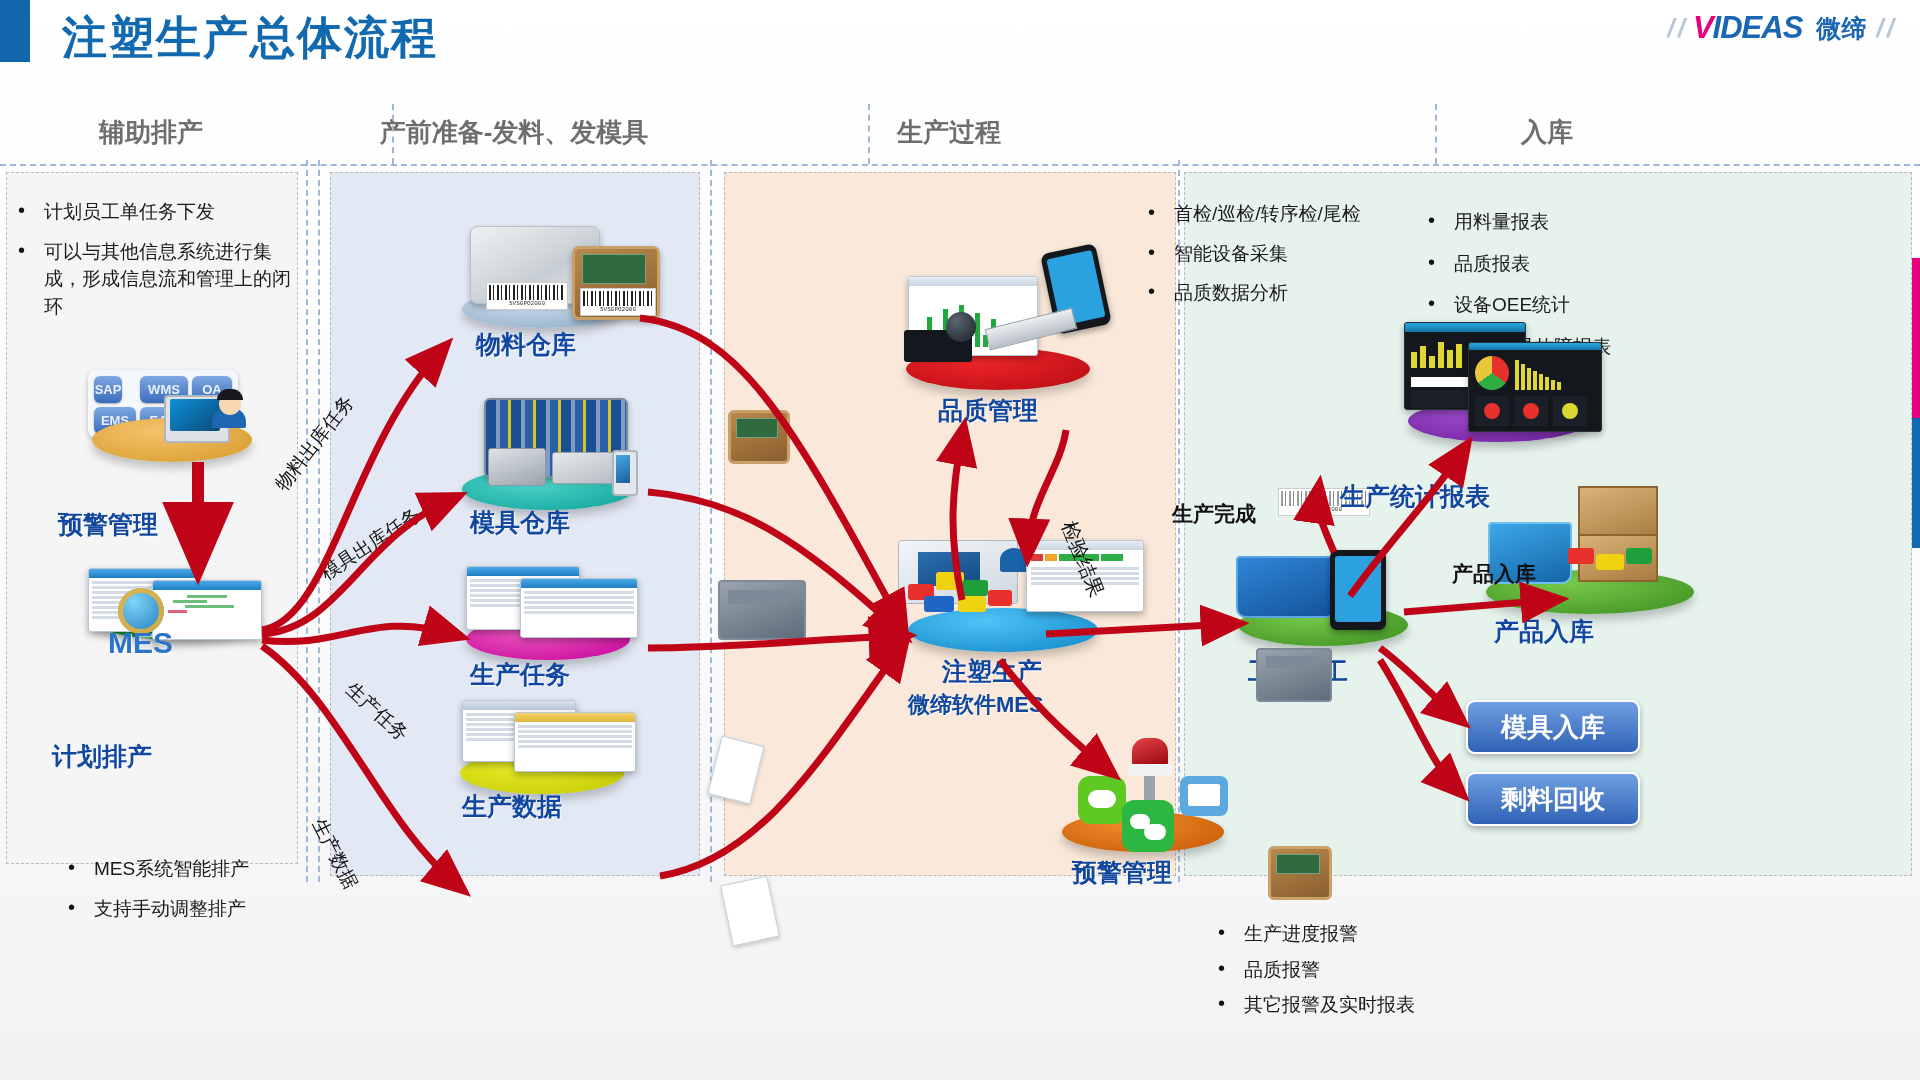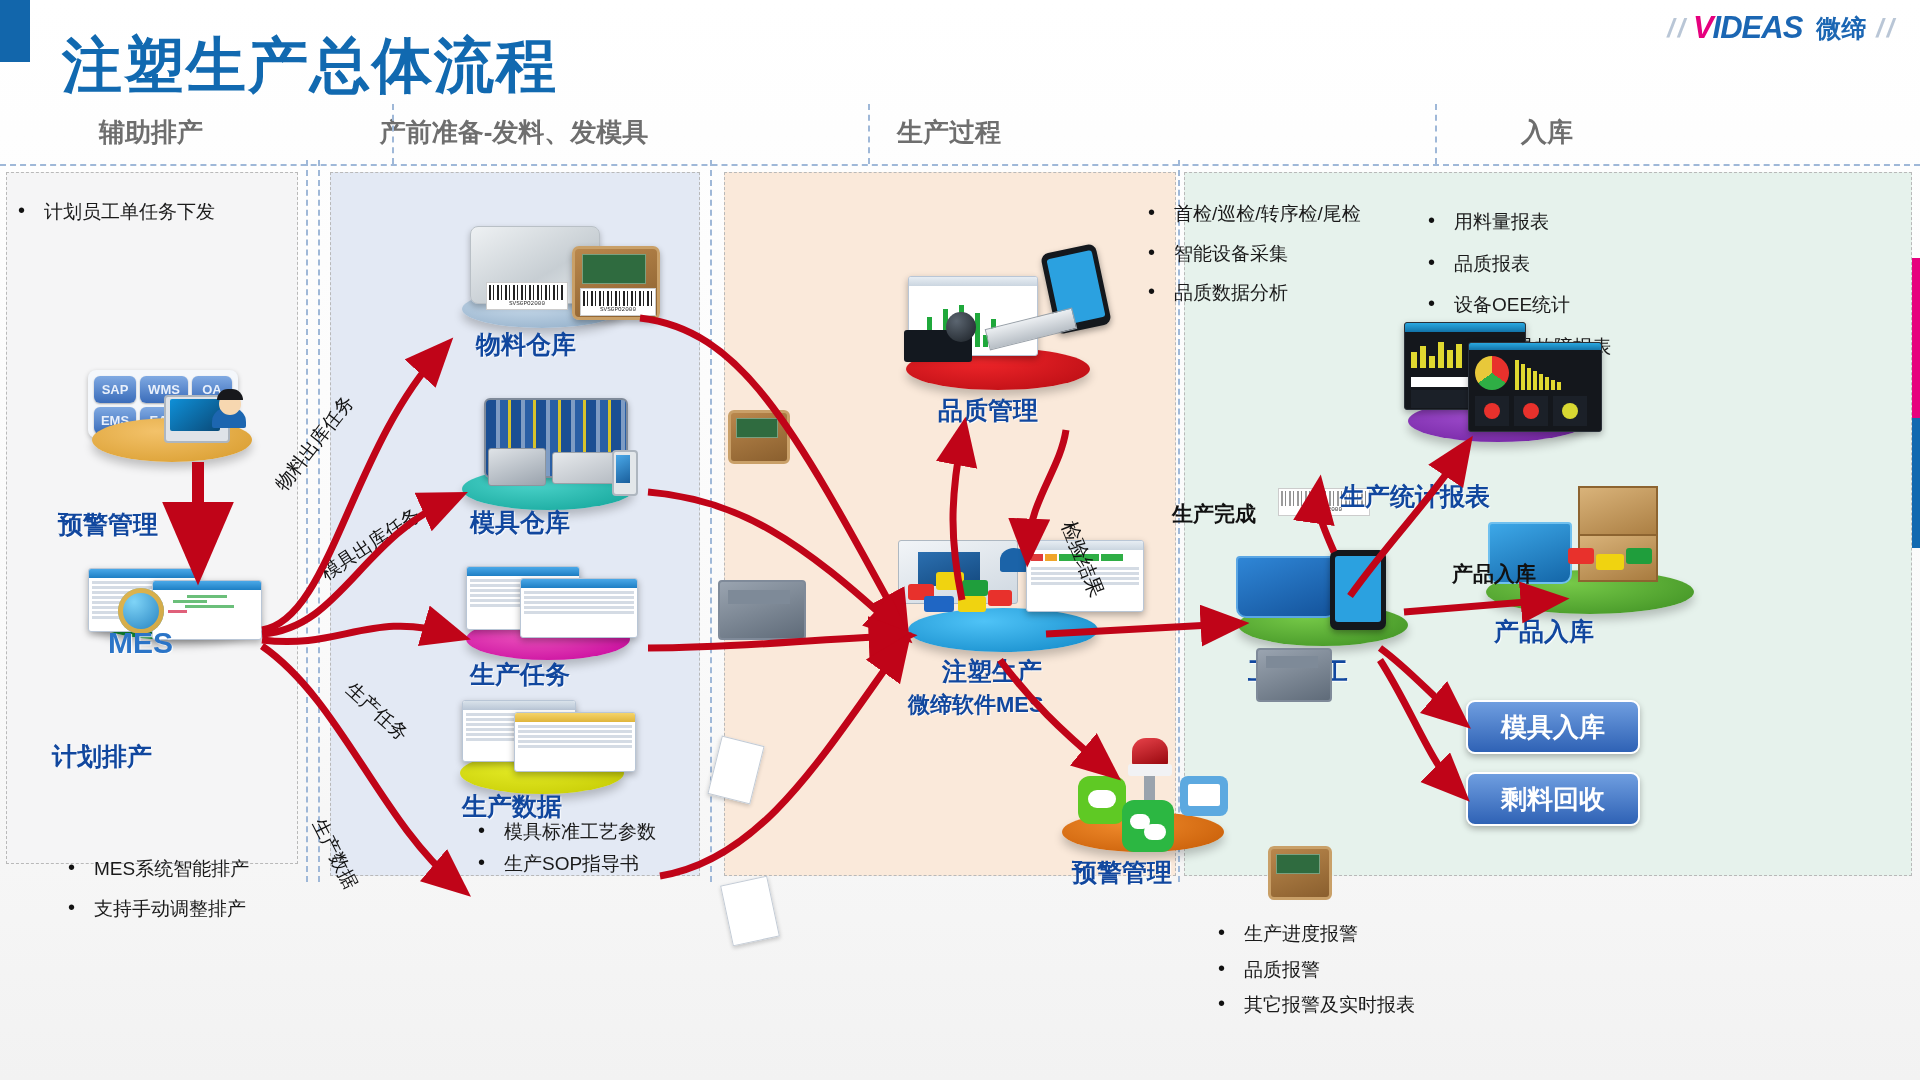--- a/index.html
+++ b/index.html
@@ -7,22 +7,22 @@
     width:1920px;height:1080px;overflow:hidden;
     background:#ffffff;
     font-family:"Liberation Sans","DejaVu Sans",sans-serif;
     position:relative;
   }
   .slide{position:absolute;inset:0;background:linear-gradient(180deg,#ffffff 0%,#fafafa 60%,#f2f2f2 100%);}
 
   
   .hdr-bar{position:absolute;left:0;top:0;width:30px;height:62px;background:#1266ab;}
   .hdr-title{
-    position:absolute;left:62px;top:26px;
-    font-size:60px;font-weight:bold;color:#1169b0;letter-spacing:2px;
+    position:absolute;left:62px;top:8px;
+    font-size:45px;font-weight:bold;color:#1169b0;letter-spacing:2px;
     text-shadow:1px 1px 0 rgba(255,255,255,.7);
     white-space:nowrap;
     font-family:Liberation Serif, serif;
   }
   .logo{position:absolute;right:28px;top:10px;display:flex;align-items:center;gap:10px;}
   .logo .slashes{color:#b9c6d6;font-size:26px;font-style:italic;font-weight:bold;letter-spacing:-2px;}
   .logo .mark{font-size:31px;font-weight:bold;font-style:italic;letter-spacing:-1px;}
   .logo .mark .v{color:#e6007e;}
   .logo .mark .ideas{color:#1b66b3;}
   .logo .cn{font-size:25px;font-weight:bold;color:#1b66b3;margin-left:4px;}
@@ -129,26 +129,27 @@
   <div class="pane pane-4"></div>
 
   <div class="divider" style="left:306px;"></div>
   <div class="divider" style="left:318px;"></div>
   <div class="divider" style="left:710px;"></div>
   <div class="divider" style="left:1178px;"></div>
 
   <div class="bullets" style="left:10px;top:198px;width:290px;">
     <ul>
       <li>计划员工单任务下发</li>
+      <li>可以与其他信息系统进行集成，形成信息流和管理上的闭环</li>
     </ul>
   </div>
 
   <div class="art">
     <div class="tilebox" style="left:88px;top:370px;width:150px;height:68px;"></div>
-    <div class="tile" style="left:94px;top:376px;width:42px;height:27px;">SAP</div>
+    <div class="tile" style="left:94px;top:376px;width:28px;height:27px;">SAP</div>
     <div class="tile" style="left:140px;top:376px;width:48px;height:27px;">WMS</div>
     <div class="tile" style="left:192px;top:376px;width:40px;height:27px;">OA</div>
     <div class="tile" style="left:94px;top:407px;width:42px;height:27px;">EMS</div>
     <div class="tile" style="left:140px;top:407px;width:48px;height:27px;">EAM</div>
 
     <div class="disc" style="left:92px;top:418px;width:160px;height:44px;background:radial-gradient(ellipse at 40% 30%,#f3c26a,#d79a2a);"></div>
 
     <div style="position:absolute;left:164px;top:395px;width:62px;height:44px;background:#dfe3e8;border-radius:4px;border:2px solid #aeb6bf;"></div>
     <div style="position:absolute;left:170px;top:399px;width:50px;height:32px;background:linear-gradient(140deg,#0f90d8,#0a4a78);border-radius:2px;"></div>
 
@@ -268,26 +269,20 @@
           <i></i>
           <i></i>
           <i></i>
           <i></i>
           <i></i>
         </div>
     </div>
   </div>
   <div class="node-label" style="left:462px;top:790px;">生产数据</div>
 
-  <div class="bullets" style="left:470px;top:818px;width:260px;">
-    <ul>
-      <li style="margin-bottom:4px;">模具标准工艺参数</li>
-      <li style="margin-bottom:4px;">生产SOP指导书</li>
-    </ul>
-  </div>
 
   <div class="rot-label" style="left:290px;top:470px;transform:rotate(-52deg);">物料出库任务</div>
   <div class="rot-label" style="left:330px;top:560px;transform:rotate(-33deg);">模具出库任务</div>
   <div class="rot-label" style="left:340px;top:670px;transform:rotate(42deg);">生产任务</div>
   <div class="rot-label" style="left:306px;top:800px;transform:rotate(63deg);">生产数据</div>
 
   <div class="art">
     <div style="position:absolute;left:728px;top:410px;width:56px;height:48px;border-radius:6px;background:linear-gradient(160deg,#b9874c,#8a5f2e);border:3px solid #c9a068;"></div>
     <div style="position:absolute;left:736px;top:418px;width:40px;height:18px;background:#2f6b3f;border:1px solid #7aa07f;"></div>
   </div>

